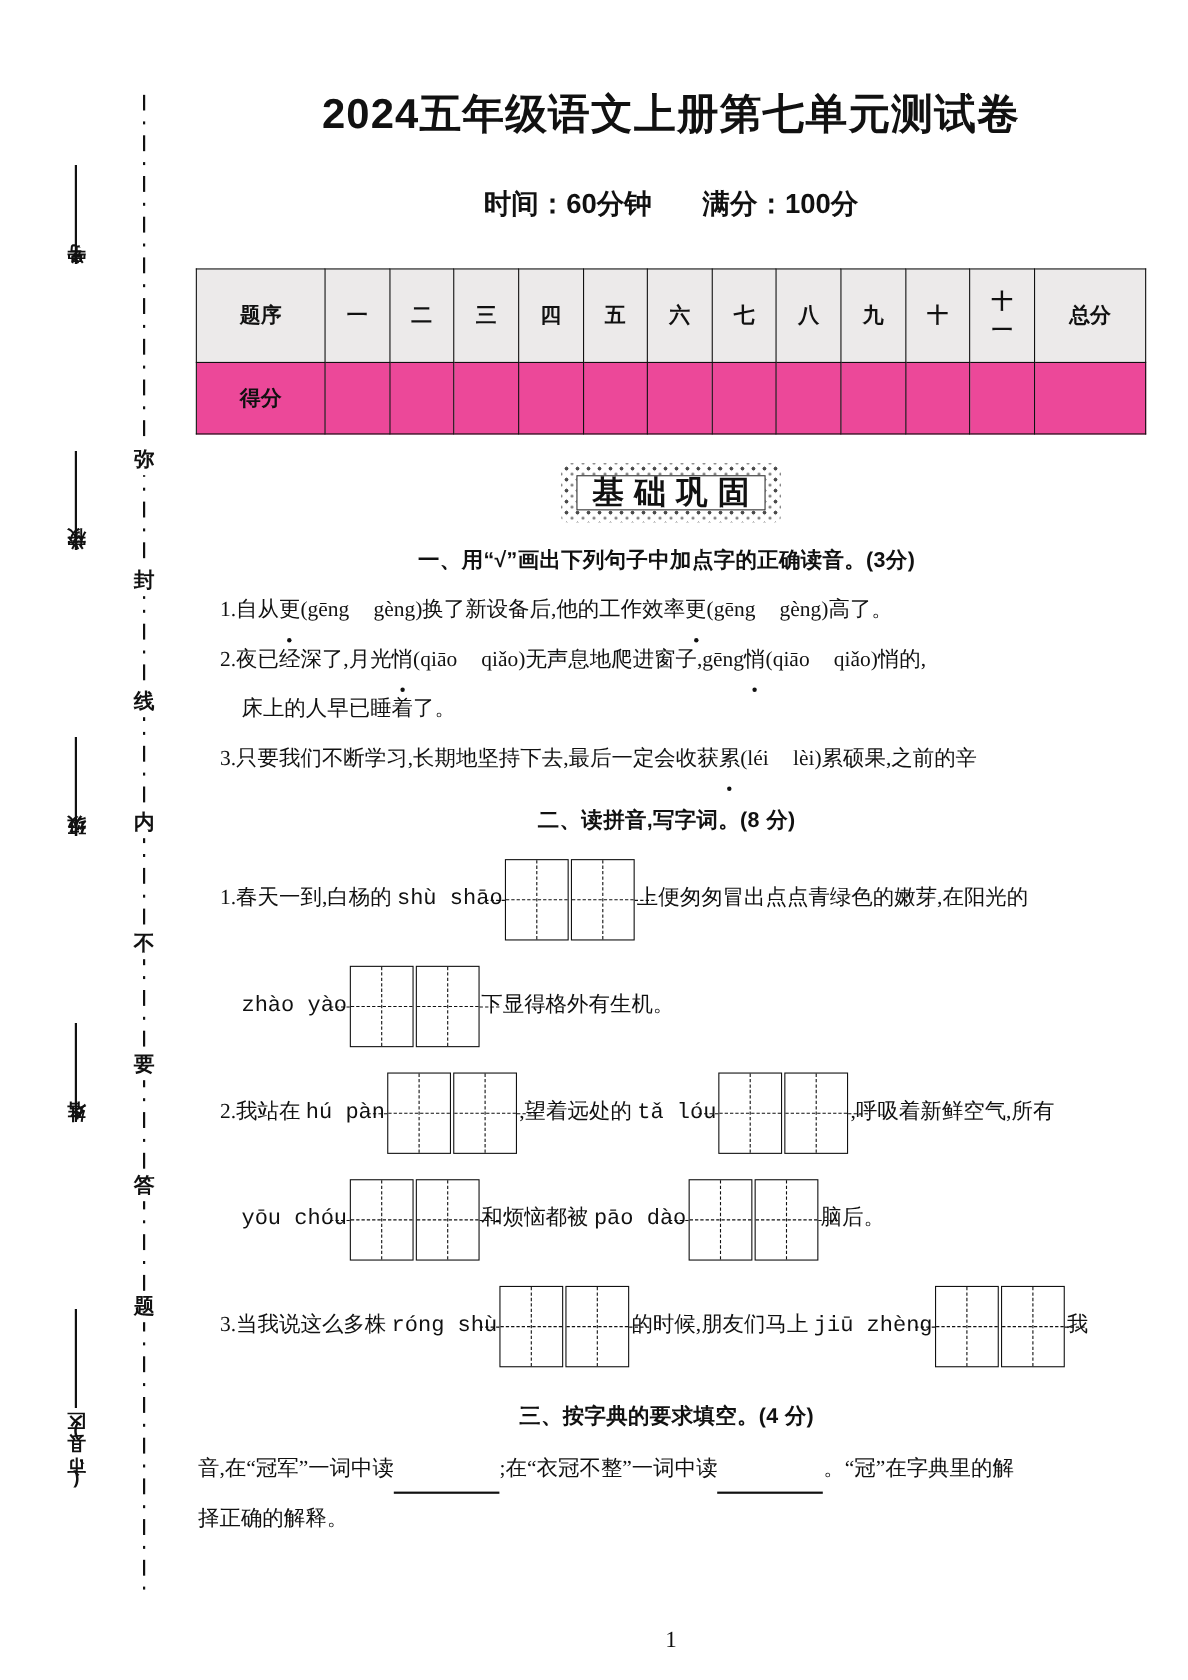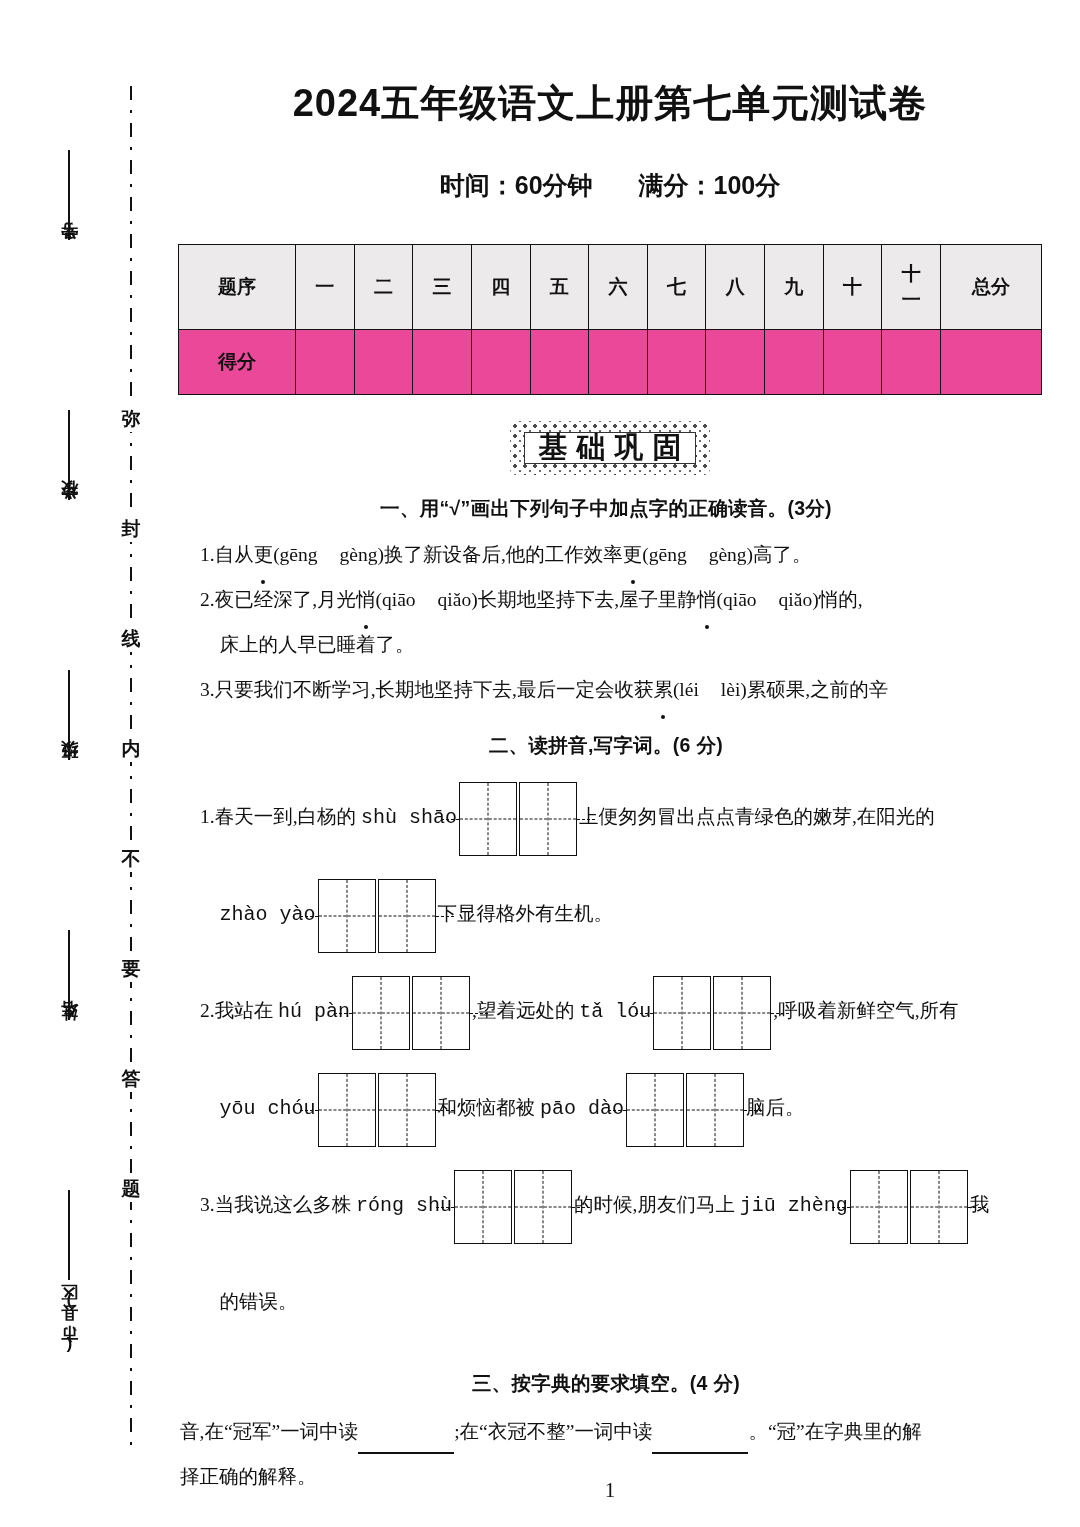--- a/index.html
+++ b/index.html
@@ -274,24 +274,24 @@
     <div class="banner">
       <div class="scallop"></div>
       <div class="inner-mask"></div>
       <div class="btext">基础巩固</div>
     </div>
   </div>
 
   <div class="content">
       <div class="sec-head">一、用“√”画出下列句子中加点字的正确读音。(3分)</div>
       <div class="q"><span>1.</span><span>自从</span><span class="dotted">更</span><span>(gēng</span><span class="sp"></span><span>gèng)换了新设备后,他的工作效率</span><span class="dotted">更</span><span>(gēng</span><span class="sp"></span><span>gèng)高了。</span></div>
-      <div class="q"><span>2.</span><span>夜已经深了,月光</span><span class="dotted">悄</span><span>(qiāo</span><span class="sp"></span><span>qiǎo)长期地坚持下去,屋子里静</span><span class="dotted">悄</span><span>(qiāo</span><span class="sp"></span><span>qiǎo)悄的,</span></div>
+      <div class="q"><span>2.</span><span>夜已经深了,月光</span><span class="dotted">悄</span><span>(qiāo</span><span class="sp"></span><span>qiǎo)无声息地爬进窗子,gēng</span><span class="dotted">悄</span><span>(qiāo</span><span class="sp"></span><span>qiǎo)悄的,</span></div>
       <div class="q"><span>　床上的人早已睡着了。</span></div>
       <div class="q"><span>3.</span><span>只要我们不断学习,长期地坚持下去,最后一定会收获</span><span class="dotted">累</span><span>(léi</span><span class="sp"></span><span>lèi)累硕果,之前的辛</span></div>
-      <div class="sec-head">二、读拼音,写字词。(6 分)</div>
+      <div class="sec-head">二、读拼音,写字词。(8 分)</div>
       <div class="q" style="line-height: 96px;"><span>1.</span><span>春天一到,白杨的 </span><span class="py">shù shāo</span><span class="tzg"><span class="lead"></span><span class="cells">
             <span class="cell"></span>
             <span class="cell"></span>
           </span><span class="trail"></span></span><span>上便匆匆冒出点点青绿色的嫩芽,在阳光的</span></div>
       <div class="q" style="line-height: 96px;"><span>　</span><span class="py">zhào yào</span><span class="tzg"><span class="lead"></span><span class="cells">
             <span class="cell"></span>
             <span class="cell"></span>
           </span><span class="trail"></span></span><span>下显得格外有生机。</span></div>
       <div class="q" style="line-height: 96px;"><span>2.</span><span>我站在 </span><span class="py">hú pàn</span><span class="tzg"><span class="lead"></span><span class="cells">
             <span class="cell"></span>
@@ -307,20 +307,19 @@
             <span class="cell"></span>
             <span class="cell"></span>
           </span><span class="trail"></span></span><span>脑后。</span></div>
       <div class="q" style="line-height: 96px;"><span>3.</span><span>当我说这么多株 </span><span class="py">róng shù</span><span class="tzg"><span class="lead"></span><span class="cells">
             <span class="cell"></span>
             <span class="cell"></span>
           </span><span class="trail"></span></span><span>的时候,朋友们马上 </span><span class="py">jiū zhèng</span><span class="tzg"><span class="lead"></span><span class="cells">
             <span class="cell"></span>
             <span class="cell"></span>
           </span><span class="trail"></span></span><span>我</span></div>
-      <div class="q" style="line-height: 96px;"><span>　</span><span>的错误。</span></div>
       <div class="sec-head">三、按字典的要求填空。(4 分)</div>
       <div class="q" style="margin-left: 14px;"><span>音,在“冠军”一词中读</span><span class="blank-ul" style="width: 96px;">&nbsp;</span><span>;在“衣冠不整”一词中读</span><span class="blank-ul" style="width: 96px;">&nbsp;</span><span>。“冠”在字典里的解</span></div>
       <div class="q" style="margin-left: 14px;"><span>择正确的解释。</span></div>
     </div>
 
   <div class="pagenum">1</div>
 </div>
 
 </body></html>

